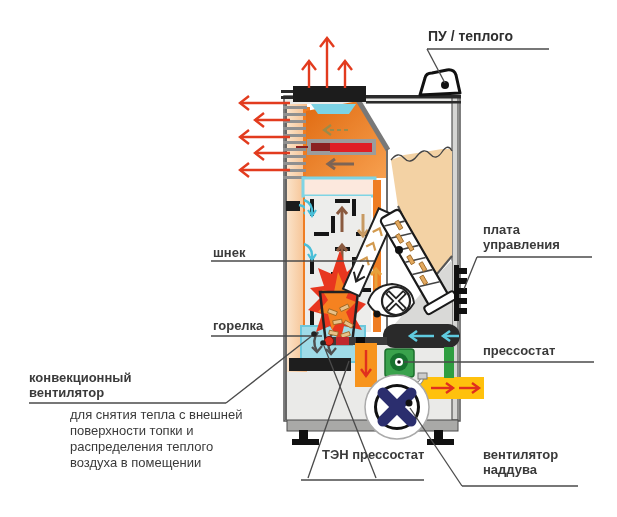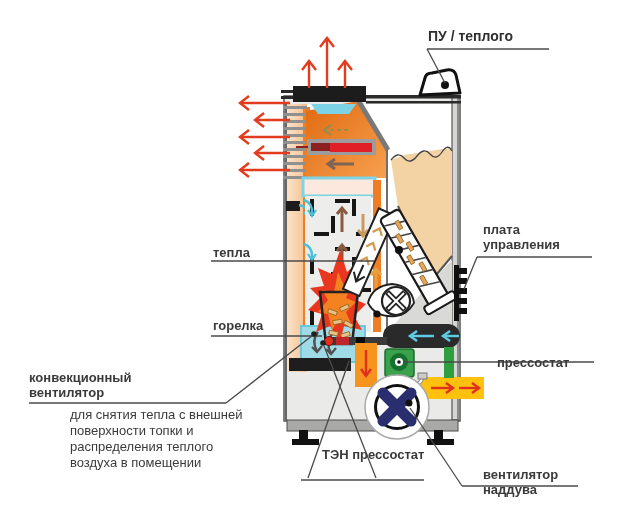--- a/index.html
+++ b/index.html
@@ -287,29 +287,29 @@
         <line x1="462" y1="486" x2="410" y2="408"></line>
     <line x1="477" y1="257" x2="592" y2="257"></line>
         <line x1="477" y1="257" x2="464" y2="289"></line>
     <line x1="478" y1="362" x2="594" y2="362"></line>
         <line x1="478" y1="362" x2="404" y2="362"></line>
   </g>
 </svg>
 
 <div class="lbl lbl-big" style="left:428px;top:28px;width:140px;">ПУ / теплого</div>
 
-<div class="lbl" style="left:213px;top:245px;width:90px;">тепла</div>
+<div class="lbl" style="left:213px;top:245px;width:90px;">шнек</div>
 
 <div class="lbl" style="left:213px;top:318px;width:90px;">горелка</div>
 
 <div class="lbl" style="left:29px;top:370px;width:170px;">конвекционный вентилятор</div>
 
 <div class="note" style="left:29px;top:407px;width:185px;margin-left:41px;">для снятия тепла с внешней поверхности топки и распределения теплого воздуха в помещении</div>
 
 <div class="lbl" style="left:322px;top:447px;width:110px;">ТЭН прессостат</div>
 
 <div class="lbl" style="left:483px;top:222px;width:112px;">плата управления</div>
 
-<div class="lbl" style="left:497px;top:343px;width:120px;margin-top:12px;">прессостат</div>
-
-<div class="lbl" style="left:483px;top:447px;width:112px;margin-top:20px;">вентилятор наддува</div>
+<div class="lbl" style="left:483px;top:343px;width:120px;">прессостат</div>
+
+<div class="lbl" style="left:483px;top:447px;width:112px;">вентилятор наддува</div>
 
 </div>
 
 </body></html>

